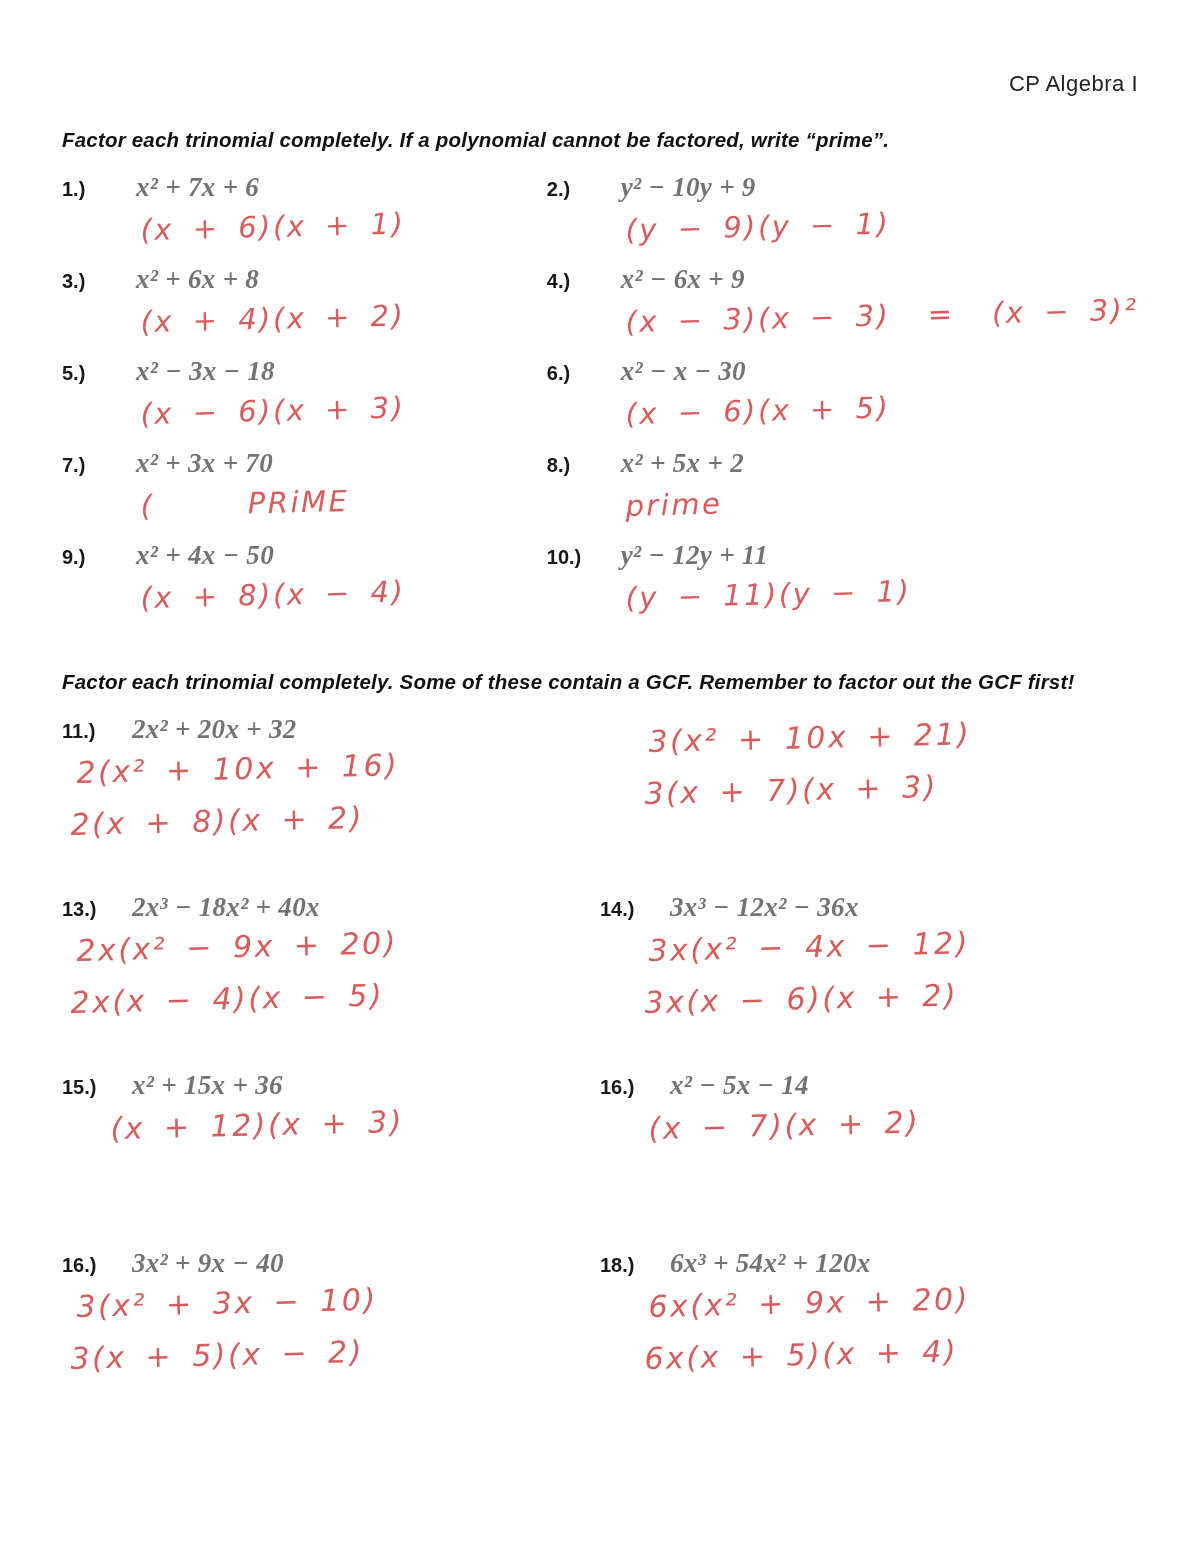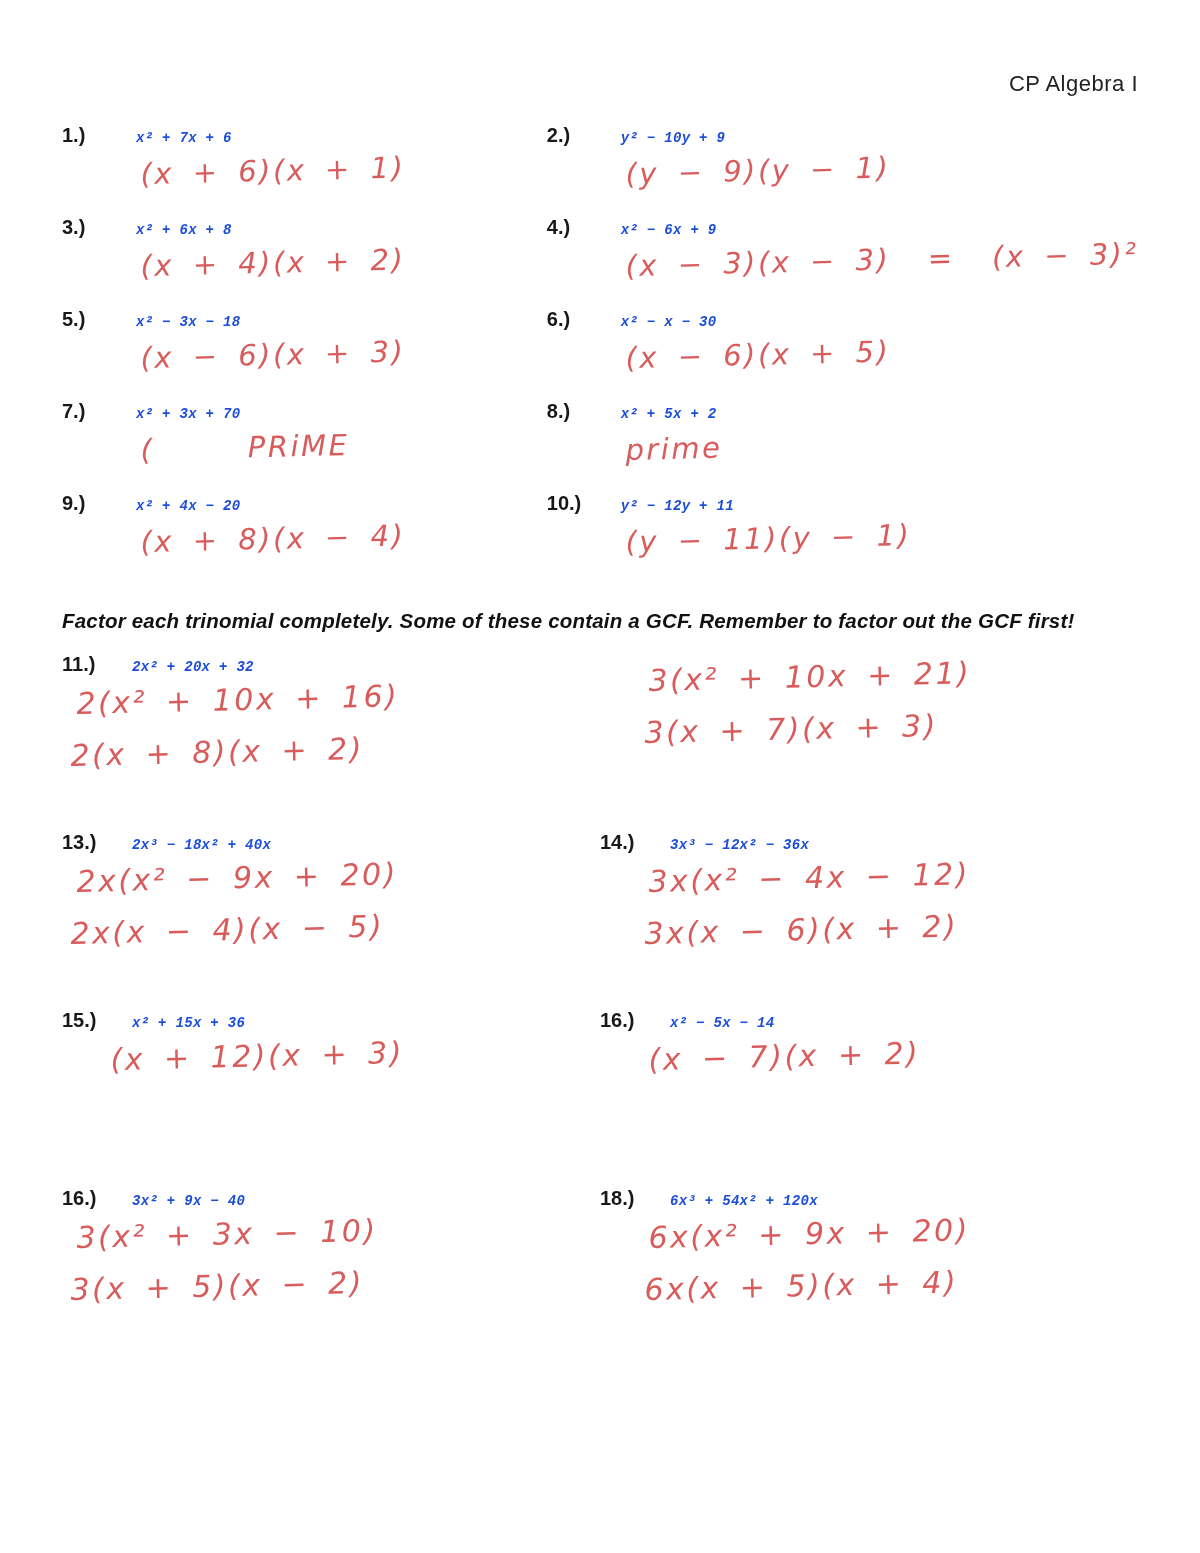--- a/index.html
+++ b/index.html
@@ -21,22 +21,22 @@
   .problem{box-sizing:border-box;}
   .sec1 .problem{min-height:92px;}
   .sec2 .problem{min-height:178px;}
   .prow{display:flex;align-items:baseline;}
   .pnum{
     display:inline-block;width:74px;flex:none;
     font-weight:bold;font-size:20px;color:#181818;
   }
   .sec2 .pnum{width:70px;}
   .pexpr{
-    font-family:Liberation Mono, monospace;font-style:italic;font-weight:600;
-    font-size:14px;color:#1d4ed8;letter-spacing:0.3px;
+    font-family:Liberation Serif, serif;font-style:italic;font-weight:600;
+    font-size:27px;color:#737373;letter-spacing:0.3px;
   }
   .ans{
     font-family:"DejaVu Sans",sans-serif;font-style:italic;
     color:#d85c5c;font-size:29px;line-height:1.35;
     letter-spacing:2.5px;word-spacing:7px;white-space:pre;
     transform:rotate(-1.4deg);transform-origin:left top;
     margin:8px 0 0 78px;
   }
   .ans.l2{margin-top:12px;}
   .sec2 .ans{margin-left:14px;font-size:30px;}
@@ -47,20 +47,21 @@
 </style>
 </head>
 <body>
 
 <div class="page">
 
   <div class="header">
     <div class="course">CP Algebra I</div>
   </div>
 
+  <div class="inst">Factor each trinomial completely. If a polynomial cannot be factored, write “prime”.</div>
 
   <div class="grid sec1">
 
     <div class="problem">
       <div class="prow">
         <span class="pnum">1.)</span>
         <span class="pexpr">x² + 7x + 6</span>
       </div>
       <div class="ans">(x + 6)(x + 1)</div>
     </div>
@@ -117,36 +118,36 @@
       <div class="prow">
         <span class="pnum">8.)</span>
         <span class="pexpr">x² + 5x + 2</span>
       </div>
       <div class="ans">prime</div>
     </div>
 
     <div class="problem">
       <div class="prow">
         <span class="pnum">9.)</span>
-        <span class="pexpr">x² + 4x − 20</span>
+        <span class="pexpr">x² + 4x − 50</span>
       </div>
       <div class="ans">(x + 8)(x − 4)</div>
     </div>
 
     <div class="problem">
       <div class="prow">
         <span class="pnum">10.)</span>
         <span class="pexpr">y² − 12y + 11</span>
       </div>
       <div class="ans">(y − 11)(y − 1)</div>
     </div>
 
   </div>
 
-  <div class="inst" style="margin-top:25px;">Factor each trinomial completely. Some of these contain a GCF. Remember to factor out the GCF first!</div>
+  <div class="inst" style="margin-top:38px;">Factor each trinomial completely. Some of these contain a GCF. Remember to factor out the GCF first!</div>
 
   <div class="grid sec2">
 
     <div class="problem">
       <div class="prow">
         <span class="pnum">11.)</span>
         <span class="pexpr">2x² + 20x + 32</span>
       </div>
       <div class="ans">2(x² + 10x + 16)</div>
       <div class="ans l2">2(x + 8)(x + 2)</div>

